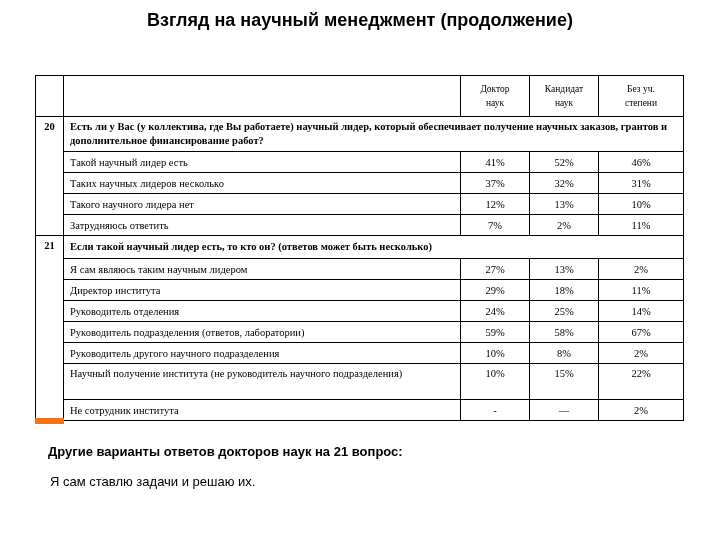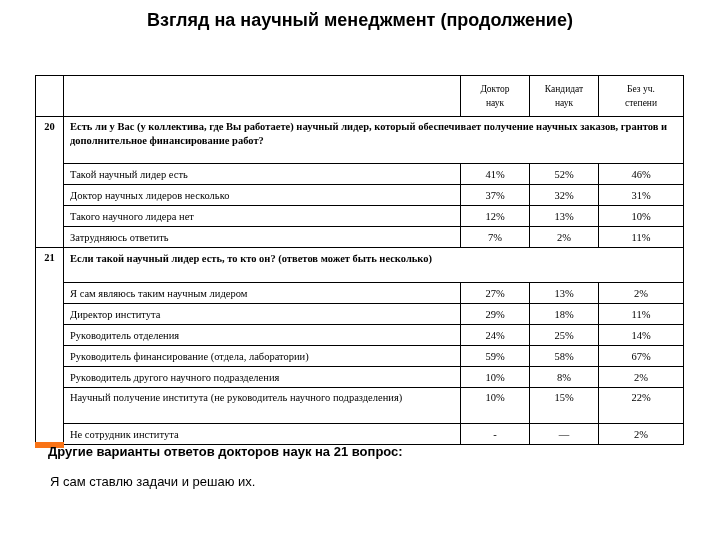--- a/index.html
+++ b/index.html
@@ -8,21 +8,21 @@
     font-family: "Liberation Sans", sans-serif; font-weight: bold; font-size: 18px; }
   table.survey { position: absolute; left: 35px; top: 75px; width: 649px; border-collapse: collapse;
     font-family: "Liberation Serif", serif; font-size: 10.5px; }
   table.survey td { border: 1px solid #000; padding: 0 6px; vertical-align: middle; }
   td.num { width: 15px; font-weight: bold; vertical-align: top !important; padding-top: 4px !important; border-top: none; border-bottom: none; }
   td.num.first { border-top: 1px solid #000; text-align: center; }
   td.val { width: 56px; text-align: center; }
   td.val.last { width: 72px; }
   tr.header td { height: 36px; margin-left: 28px; }
   tr.header td.val { font-size: 9.5px; line-height: 14px; }
-  tr.q td.qtext { font-weight: bold; height: 30px; line-height: 14px; padding-top: 2px; padding-bottom: 14px; }
+  tr.q td.qtext { font-weight: bold; height: 30px; line-height: 14px; padding-top: 2px; padding-bottom: 2px; }
   tr.q21 td.qtext { height: 18px; }
   tr.ans td { height: 20px; }
   tr.ans.tall td { height: 32px; line-height: 14px; vertical-align: top; padding-top: 3px; }
   tr.ans.tall td.val { vertical-align: top; }
   .others-title { position: absolute; left: 48px; top: 444px; font-family: "Liberation Sans", sans-serif;
     font-weight: bold; font-size: 13px; }
   .others-item { position: absolute; left: 50px; top: 474px; font-family: "Liberation Sans", sans-serif; font-size: 13px; }
 </style>
 </head>
 <body>
@@ -43,21 +43,21 @@
     <td class="num first" rowspan="5">20</td>
     <td class="qtext" colspan="4">Есть ли у Вас (у коллектива, где Вы работаете) научный лидер, который обеспечивает получение научных заказов, грантов и дополнительное финансирование работ?</td>
   </tr>
   <tr class="ans">
     <td>Такой научный лидер есть</td>
     <td class="val">41%</td>
     <td class="val">52%</td>
     <td class="val last">46%</td>
   </tr>
   <tr class="ans">
-    <td>Доктор научных лидеров несколько</td>
+    <td>Таких научных лидеров несколько</td>
     <td class="val">37%</td>
     <td class="val">32%</td>
     <td class="val last">31%</td>
   </tr>
   <tr class="ans">
     <td>Такого научного лидера нет</td>
     <td class="val">12%</td>
     <td class="val">13%</td>
     <td class="val last">10%</td>
   </tr>
@@ -84,21 +84,21 @@
     <td class="val">18%</td>
     <td class="val last">11%</td>
   </tr>
   <tr class="ans">
     <td>Руководитель отделения</td>
     <td class="val">24%</td>
     <td class="val">25%</td>
     <td class="val last">14%</td>
   </tr>
   <tr class="ans">
-    <td>Руководитель финансирование (отдела, лаборатории)</td>
+    <td>Руководитель подразделения (ответов, лаборатории)</td>
     <td class="val">59%</td>
     <td class="val">58%</td>
     <td class="val last">67%</td>
   </tr>
   <tr class="ans">
     <td>Руководитель другого научного подразделения</td>
     <td class="val">10%</td>
     <td class="val">8%</td>
     <td class="val last">2%</td>
   </tr>

